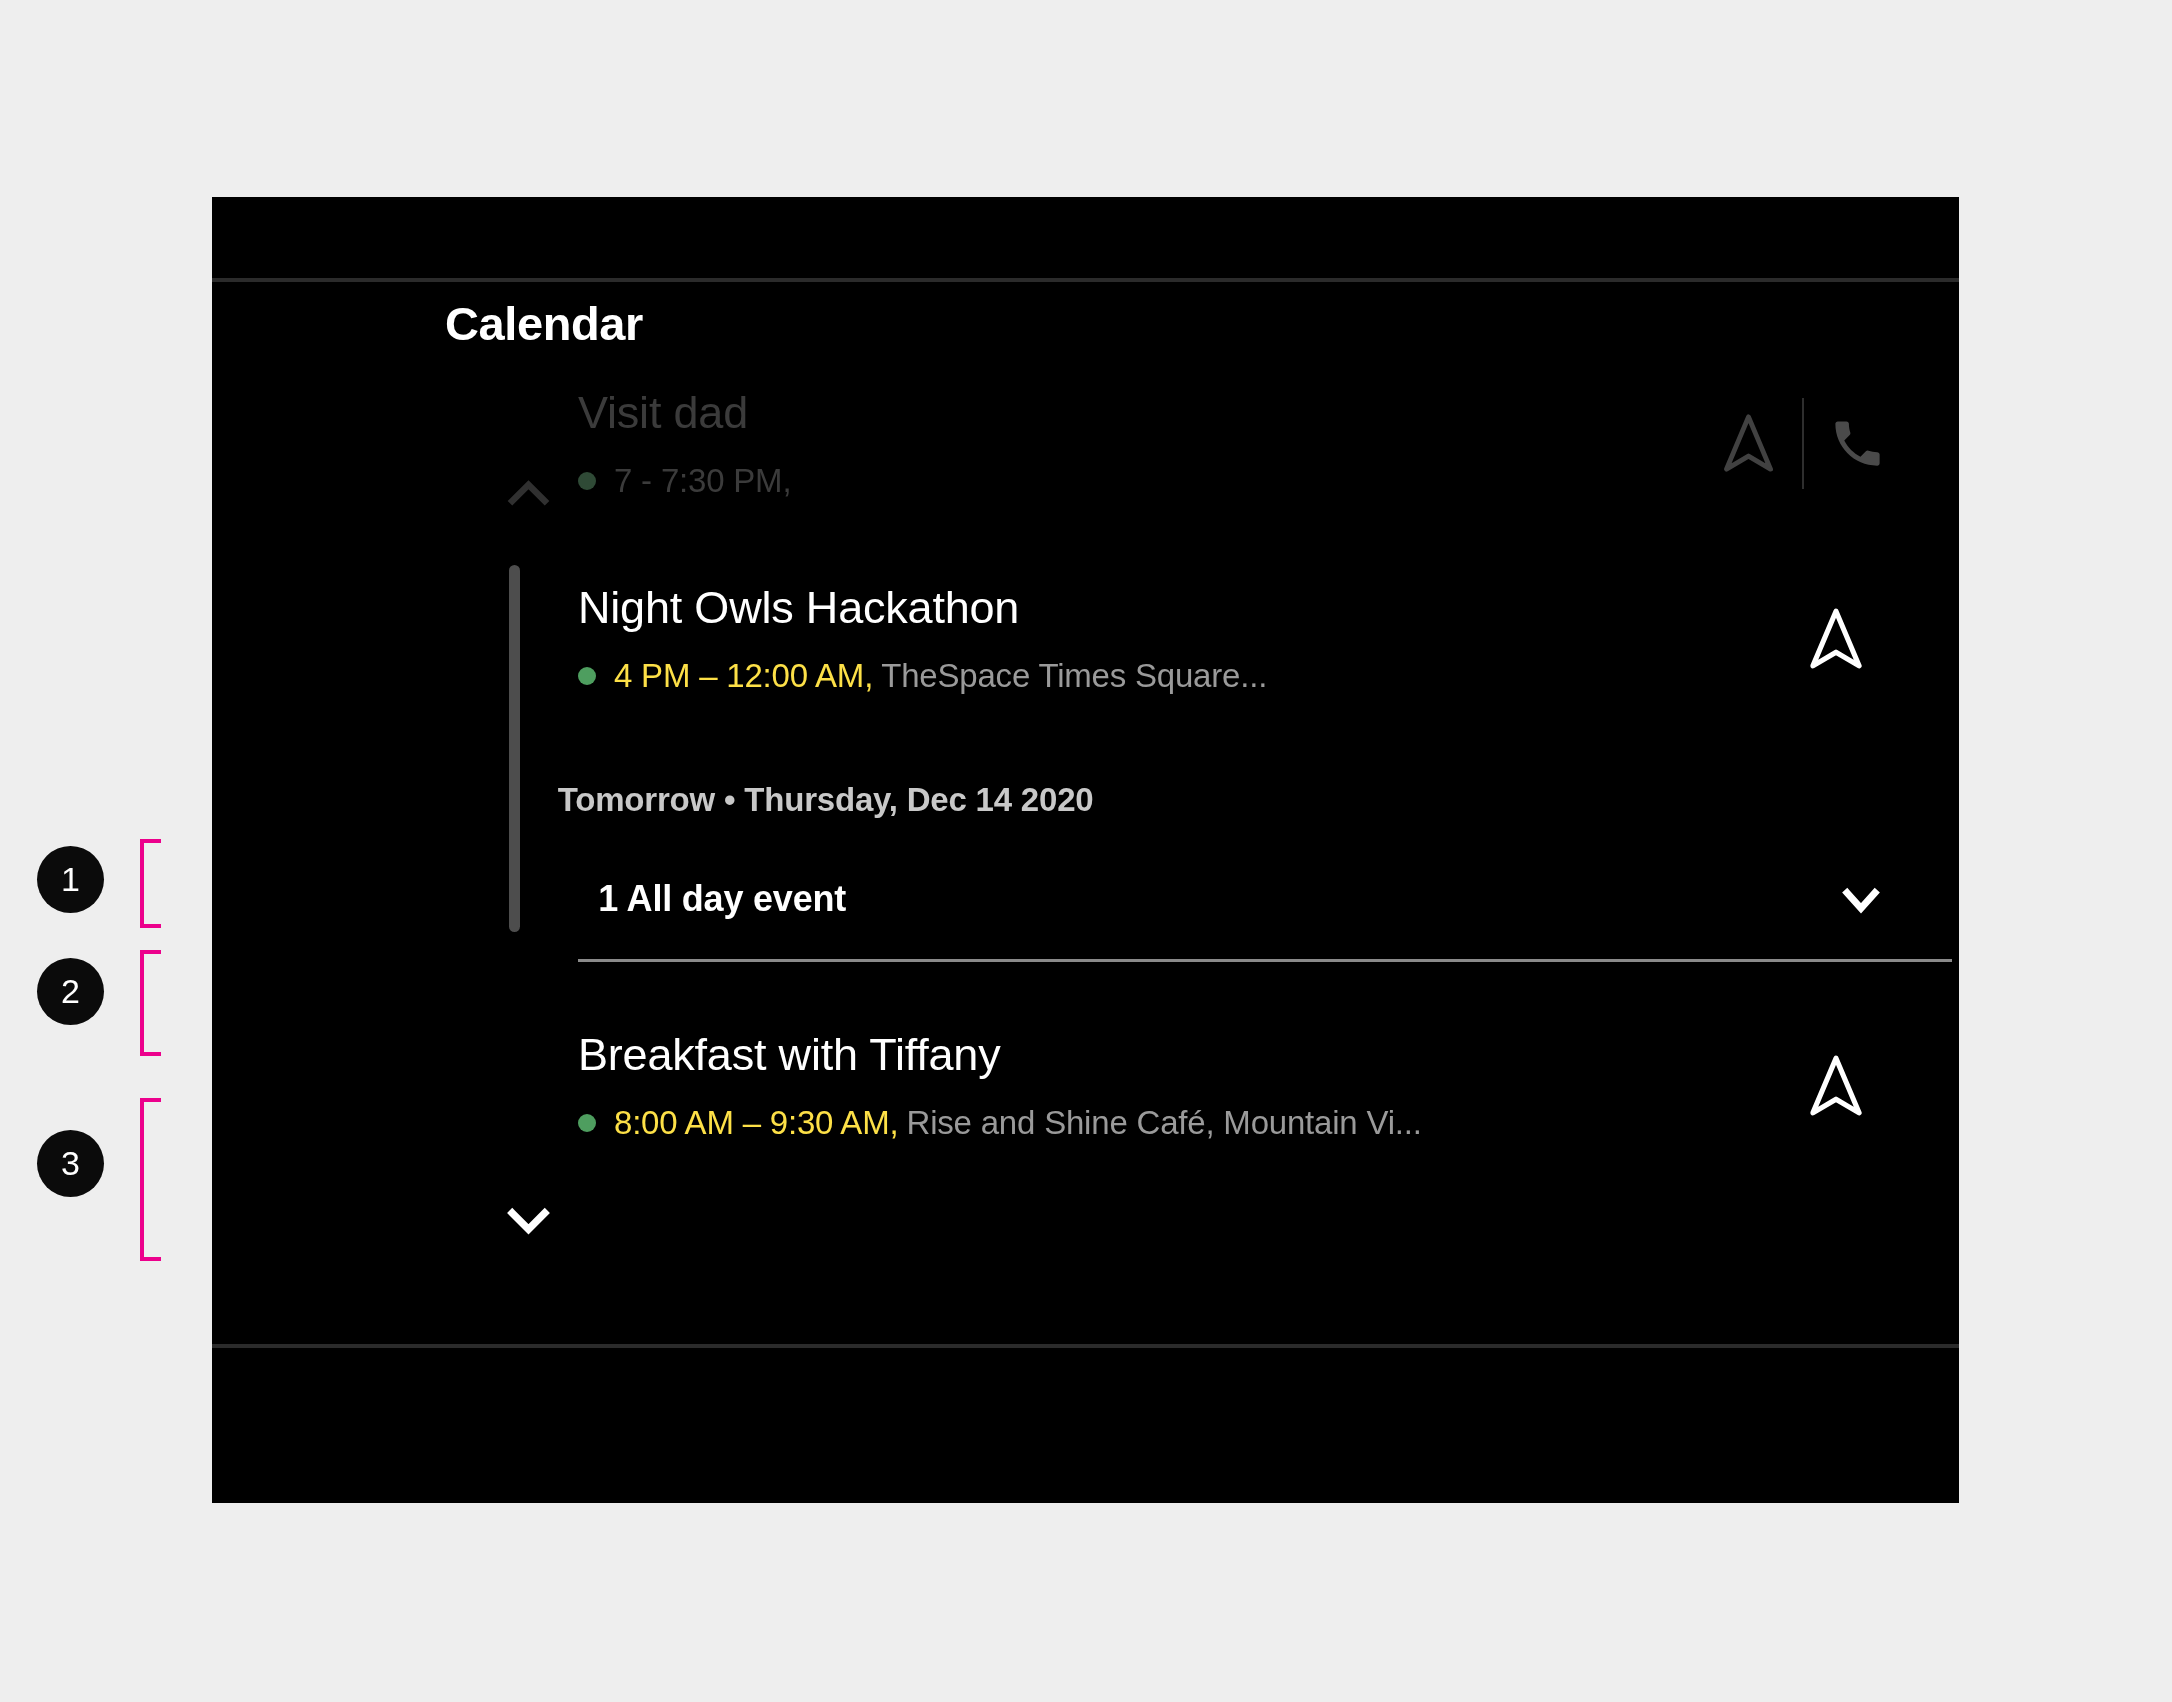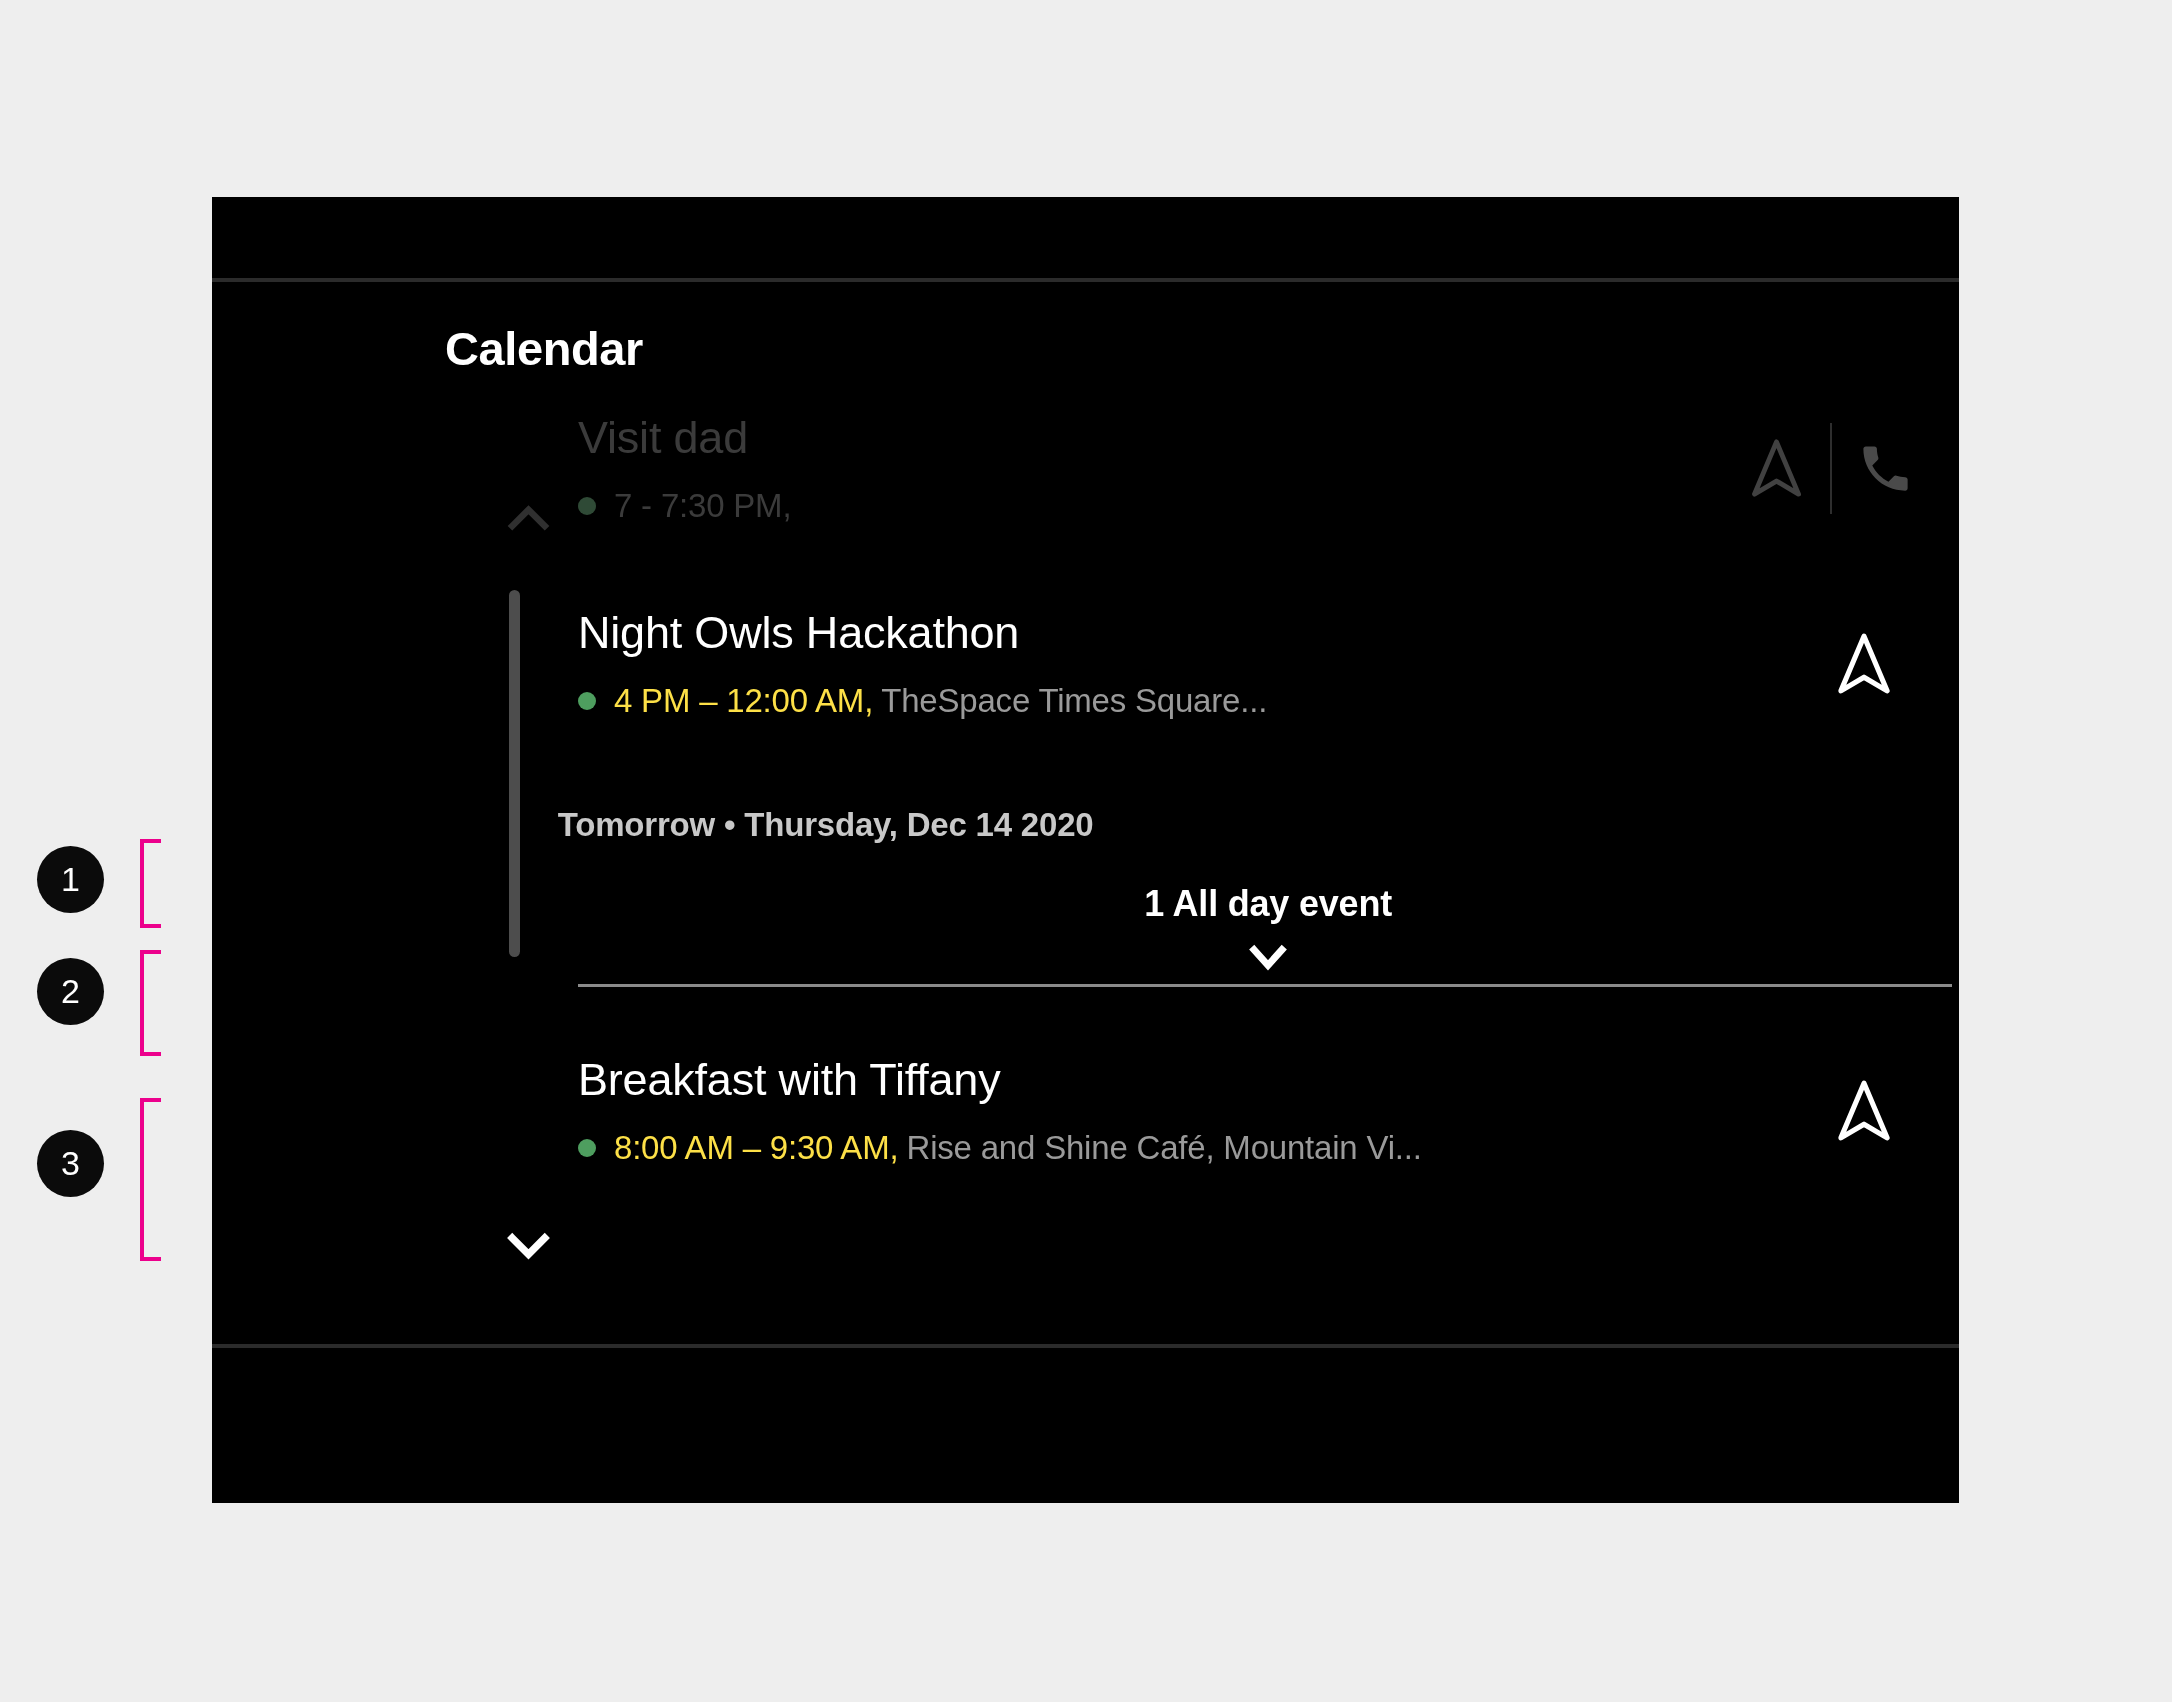--- a/index.html
+++ b/index.html
@@ -79,24 +79,23 @@
   .bottombar {
     position: absolute;
     left: 0; top: 1151px;
     width: 100%;
     height: 154px;
     background: #000000;
   }
 
   .content {
     position: absolute;
-    left: 0; top: 100px;
+    left: 0; top: 75px;
     width: 100%;
     height: 1062px;
-    padding-left: 28px;
   }
 
   .app-title {
     position: absolute;
     left: 233px;
     top: 24.4px;
     font-size: 47px;
     font-weight: bold;
     color: #ffffff;
     letter-spacing: -0.4px;
@@ -318,21 +317,21 @@
           <div class="action-btn" style="width:148px;">
             <svg width="62" height="65" viewBox="0 0 72 76">
               <path d="M36 6 L63 70 L36 54 L9 70 Z" fill="none" stroke="#ffffff" stroke-width="6" stroke-linejoin="round" stroke-linecap="round"></path>
             </svg>
           </div>
         </div>
       </div>
 
       <div class="day-header" style="top:411px; left:-20.3px;">Tomorrow • Thursday, Dec 14 2020</div>
 
-      <div class="allday-row" style="top:488px; height:81px;flex-direction:column;">
+      <div class="allday-row" style="top:488px; height:81px;">
         <div class="allday-label">1 All day event</div>
         <div class="allday-chevron">
           <svg width="62" height="62" viewBox="0 0 80 80">
             <path d="M22 32 L40 52 L58 32" fill="none" stroke="#ffffff" stroke-width="9" stroke-linecap="square" stroke-linejoin="miter"></path>
           </svg>
         </div>
       </div>
 
       <div class="divider" style="top:589px; width:1374px;"></div>
 

